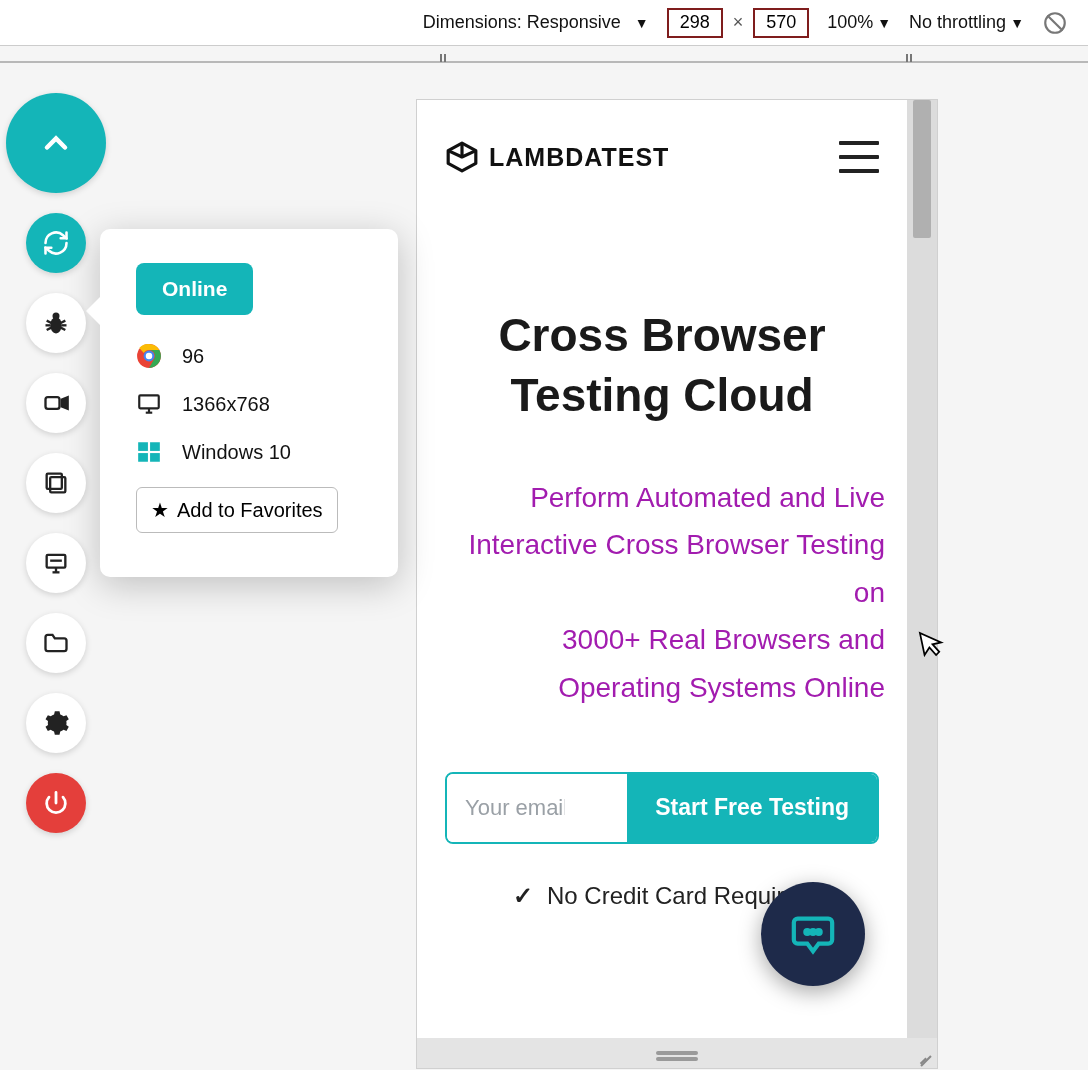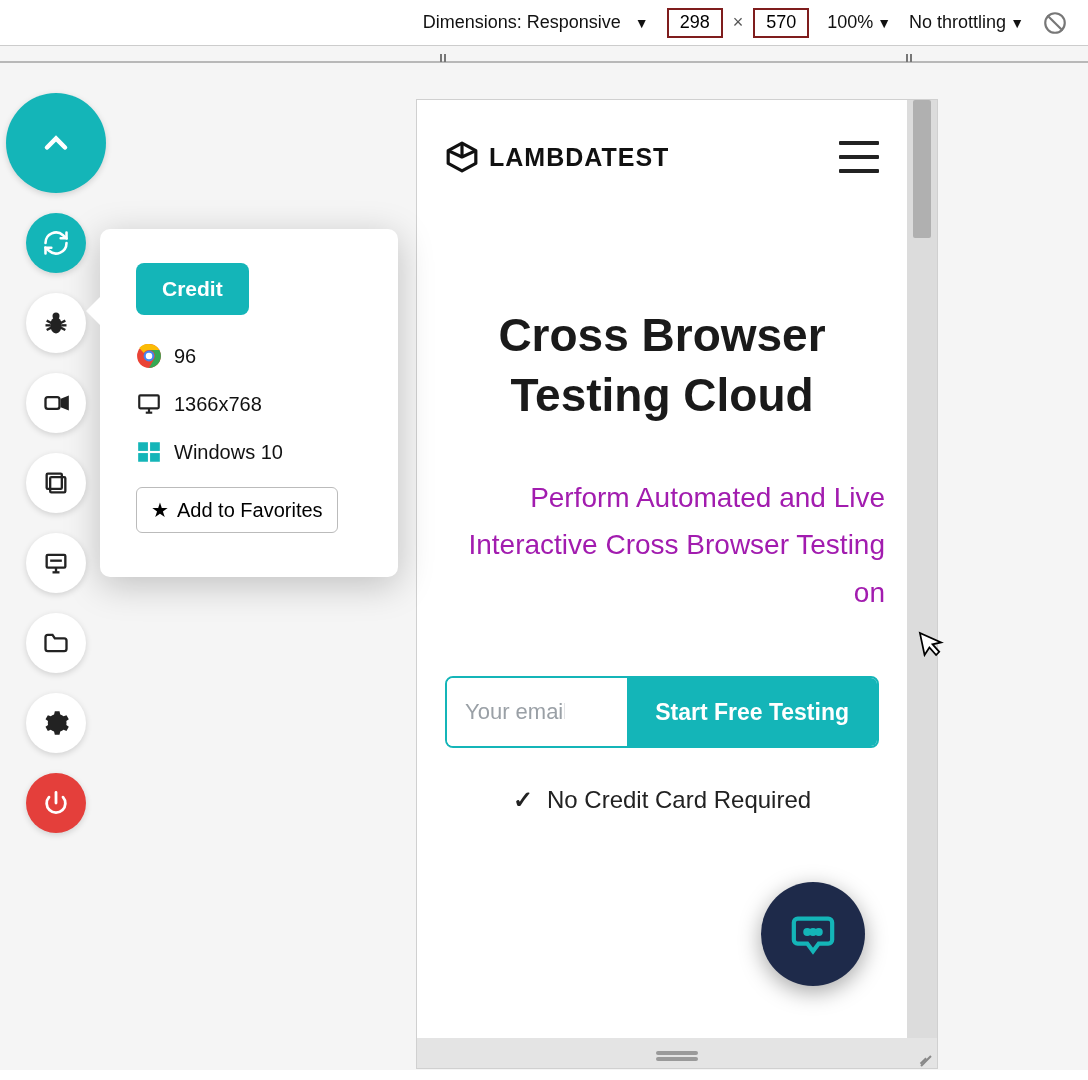--- a/index.html
+++ b/index.html
@@ -28,21 +28,21 @@
 .rail-btn.teal { background: #14b5b8; color: #fff; }
 .rail-btn.white { background: #fff; color: #333; }
 .rail-btn.red { background: #e43f3b; color: #fff; }
 .rail-btn svg { width: 28px; height: 28px; }
 .rail-btn.large svg { width: 36px; height: 36px; }
 
 
 .popover { position: absolute; left: 100px; top: 166px; width: 298px; background: #fff; border-radius: 10px; box-shadow: 0 8px 36px rgba(0,0,0,0.22); padding: 34px 36px 44px; z-index: 15; }
 .popover::before { content: ""; position: absolute; left: -14px; top: 68px; border: 14px solid transparent; border-right-color: #fff; border-left: 0; }
 .popover .switch-btn { background: #14b5b8; color: #fff; border: none; border-radius: 8px; font-size: 21px; font-weight: 600; padding: 14px 26px; cursor: pointer; margin-bottom: 28px; display: inline-block; }
-.popover .row { display: flex; align-items: center; gap: 12px; margin-bottom: 22px; font-size: 20px; color: #111; }
+.popover .row { display: flex; align-items: center; gap: 20px; margin-bottom: 22px; font-size: 20px; color: #111; }
 .popover .row .ic { width: 26px; height: 26px; display: flex; align-items: center; justify-content: center; flex-shrink: 0; }
 .popover .fav-btn { border: 1px solid #bbb; border-radius: 6px; background: #fff; padding: 10px 14px; font-size: 20px; display: inline-flex; align-items: center; gap: 8px; cursor: pointer; }
 .popover .fav-btn .star { font-size: 20px; }
 
 
 .device-frame { position: absolute; left: 416px; top: 36px; width: 522px; height: 970px; background: #e9e9e9; border: 1px solid #d0d0d0; }
 .device-viewport { position: absolute; left: 0; top: 0; width: 490px; height: 940px; background: #fff; overflow: hidden; }
 .device-scroll-v { position: absolute; right: 0; top: 0; width: 30px; height: 940px; background: #dcdcdc; }
 .device-scroll-thumb { position: absolute; top: 0; left: 6px; width: 18px; height: 138px; background: #b0b0b0; border-radius: 2px; }
 .device-bottom { position: absolute; bottom: 0; left: 0; right: 0; height: 30px; background: #e4e4e4; display:flex; align-items:center; justify-content:center; }
@@ -175,21 +175,21 @@
     </div>
     <div class="rail-btn red">
       <svg viewBox="0 0 24 24" fill="none" stroke="#fff" stroke-width="2.4" stroke-linecap="round">
           <path d="M12 3v9"></path>
           <path d="M6 7a8 8 0 1 0 12 0"></path>
         </svg>
     </div>
   </div>
 
   <div class="popover">
-    <button class="switch-btn">Credit</button>
+    <button class="switch-btn">Online</button>
     <div class="row">
       <span class="ic">
         <svg viewBox="0 0 24 24">
             <circle cx="12" cy="12" r="11" fill="#ea4335"></circle>
             <path d="M12 1a11 11 0 0 1 9.5 5.5H12a5.5 5.5 0 0 0-4.76 2.75L3 4.5A11 11 0 0 1 12 1z" fill="#fbbc05"></path>
             <path d="M21.5 6.5A11 11 0 0 1 12 23l4.76-8.25A5.5 5.5 0 0 0 12 6.5z" fill="#34a853"></path>
             <circle cx="12" cy="12" r="5" fill="#4285f4"></circle>
             <circle cx="12" cy="12" r="3" fill="#fff"></circle>
           </svg>
       </span>
@@ -244,20 +244,21 @@
       </div>
 
       <h1 class="hero-title">
         <span>Cross Browser</span><br>
         <span>Testing Cloud</span>
       </h1>
 
       <p class="hero-sub">
         <span>Perform Automated and Live Interactive Cross Browser Testing</span><br>
         <span>on</span><br>
+        <span>3000+ Real Browsers and Operating Systems Online</span>
       </p>
 
       <div class="signup-row">
         <input type="text" placeholder="Your email addr" style="">
         <button>Start Free Testing</button>
       </div>
 
       <div class="perks">
         <div class="perk">
           <span class="chk">✓</span><span>No Credit Card Required</span>

